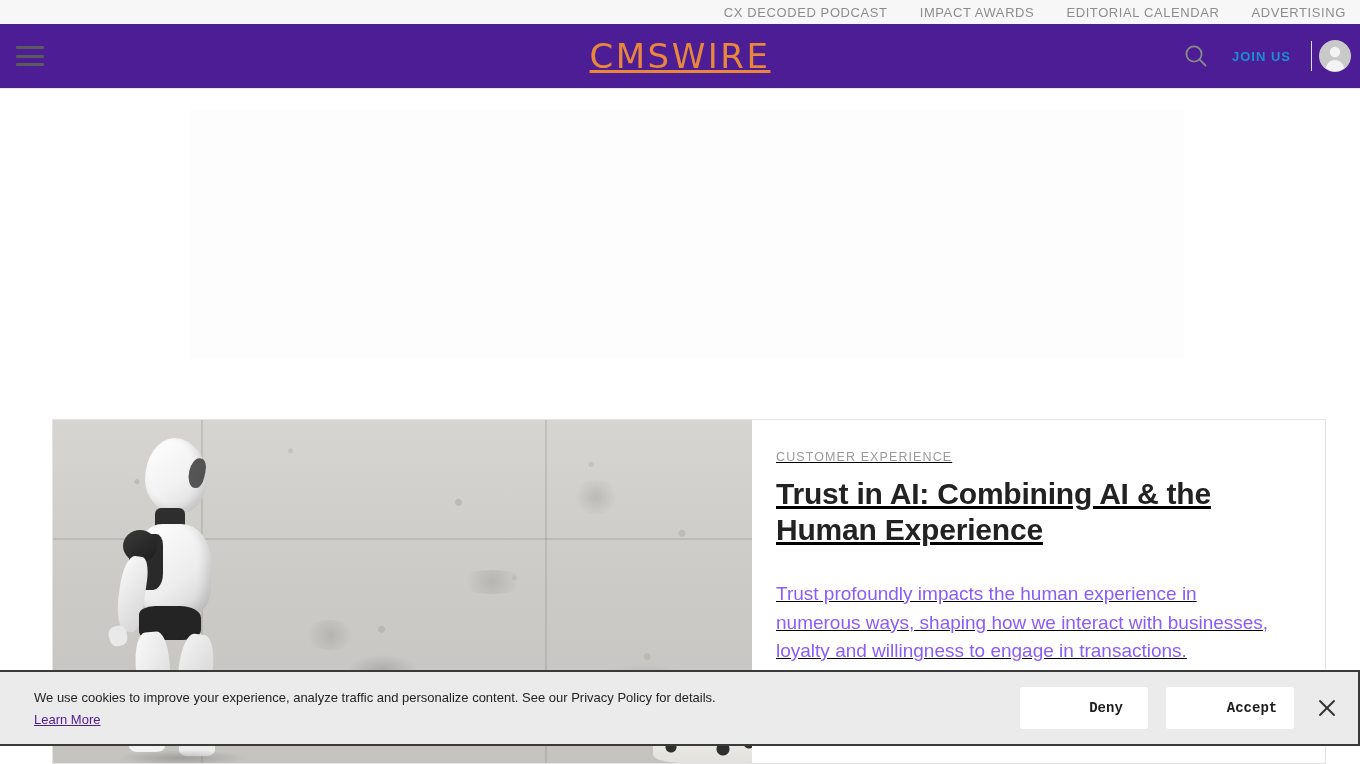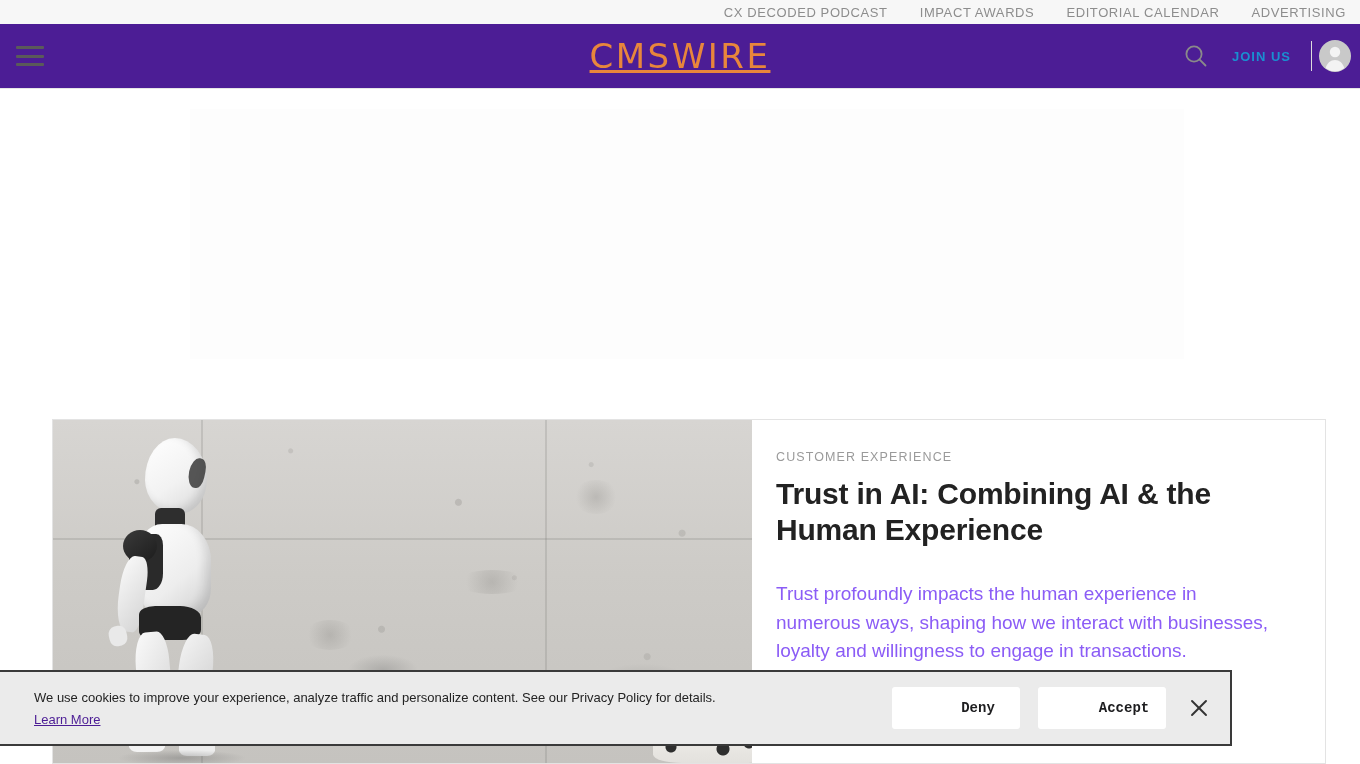--- a/index.html
+++ b/index.html
@@ -248,38 +248,38 @@
     border-radius: 30% 30% 24% 24%;
   }
   .leash {
     position: absolute; left: 330px; bottom: 18px;
     width: 290px; height: 3px;
     background: linear-gradient(90deg, rgba(132,52,48,0), #8a3b36 35%, #7e3530 100%);
     transform: rotate(-7deg);
     transform-origin: left bottom;
   }
 
-  .card-body { flex: 1; padding: 30px 40px 8px 24px; }
+  .card-body { flex: 1; padding: 30px 40px 8px 24px; text-decoration: underline; }
   .kicker {
     font-size: 12.5px; letter-spacing: 1.1px; color: #9a9a9a;
     text-transform: uppercase; margin-bottom: 12px;
   }
   .headline {
     font-size: 30px; line-height: 1.2; color: #222;
     font-weight: 700; margin-bottom: 32px; letter-spacing: -.2px;
   }
   .dek {
     font-size: 19px; line-height: 1.5; color: #8b5cf6; max-width: 520px; margin-top: 32px;
   }
 
   
   .cookie {
     position: absolute;
     left: 0; top: 670px;
-    width: 1232px; height: 76px;
+    width: 1360px; height: 76px;
     background: #ebebeb;
     border-top: 2px solid #3a3a3a;
     border-bottom: 2px solid #3a3a3a;
     border-right: 2px solid #3a3a3a;
     display: flex; align-items: center;
     z-index: 20;
   }
   .cookie-text { margin-left: 34px; flex: 1; }
   .cookie-text p { font-size: 13px; color: #232323; line-height: 1.5; }
   .cookie-text a {

